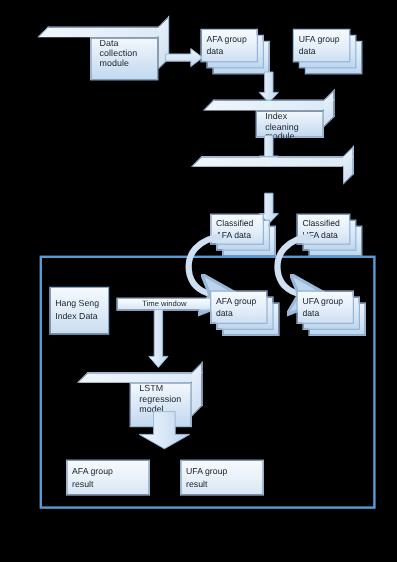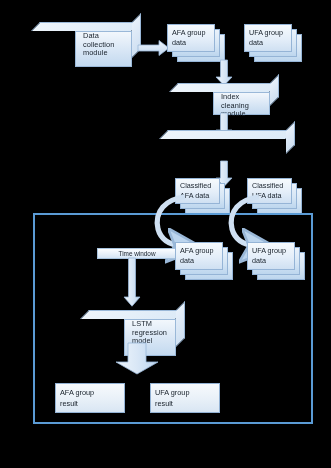--- a/index.html
+++ b/index.html
@@ -209,20 +209,24 @@
         <path d="M0,0 L7,3.2 L0,6.6 L1.6,3.2 Z" fill="#bcd5ee" stroke="#9ab8d8" stroke-width="0.5"></path>
       </marker>
     </defs>
     <path d="M37,2 C18,4 6,16 10,34 C13,45 22,50 34,51" fill="none" stroke="#cfe0f2" stroke-width="5.2" marker-end="url(#mc1)"></path>
   </svg>
 
   <svg class="arrowsvg" style="left:222px;top:195px;" width="60" height="62" viewBox="0 0 60 62">
     <path d="M37,2 C18,4 6,16 10,34 C13,45 22,50 34,51" fill="none" stroke="#cfe0f2" stroke-width="5.2" marker-end="url(#mc1)"></path>
   </svg>
 
+  <div class="flatbox" style="left:41px;top:239px;width:50px;height:40px;">
+    <b>Hang Seng</b>
+    <b>Index Data</b>
+  </div>
 
   <div id="time-window" style="left:97px;top:248px;width:80px;height:11px;">
     <span>Time window</span>
   </div>
 
   <div class="stack" style="left:175px;top:242px;width:58px;height:38px;">
     <div class="sh l3"></div>
     <div class="sh l2"></div>
     <div class="sh l1">
       <b>AFA group</b>
@@ -236,21 +240,21 @@
     <div class="sh l1">
       <b>UFA group</b>
       <b>data</b>
     </div>
   </div>
 
   <svg class="arrowsvg" style="left:123px;top:258px;" width="18" height="49" viewBox="0 0 18 49">
     <path d="M5.5,0 L12.5,0 L12.5,39 L17,39 L9,48.2 L1,39 L5.5,39 Z" fill="url(#gD)" stroke="#9ab8d8" stroke-width="0.8"></path>
   </svg>
 
-  <div class="cube" style="left:80px;top:310px;width:105px;height:46px;">
+  <div class="cube" style="left:64px;top:310px;width:105px;height:46px;">
     <div class="topf"></div>
     <div class="rightf"></div>
     <div class="face">
       <span>LSTM regression model</span>
     </div>
   </div>
 
   <svg class="arrowsvg" style="left:114px;top:343px;" width="46" height="32" viewBox="0 0 46 32">
     <path d="M14,0 L32,0 L32,19 L44,19 L23,31 L2,19 L14,19 Z" fill="url(#gD)" stroke="#9ab8d8" stroke-width="0.8"></path>
   </svg>

